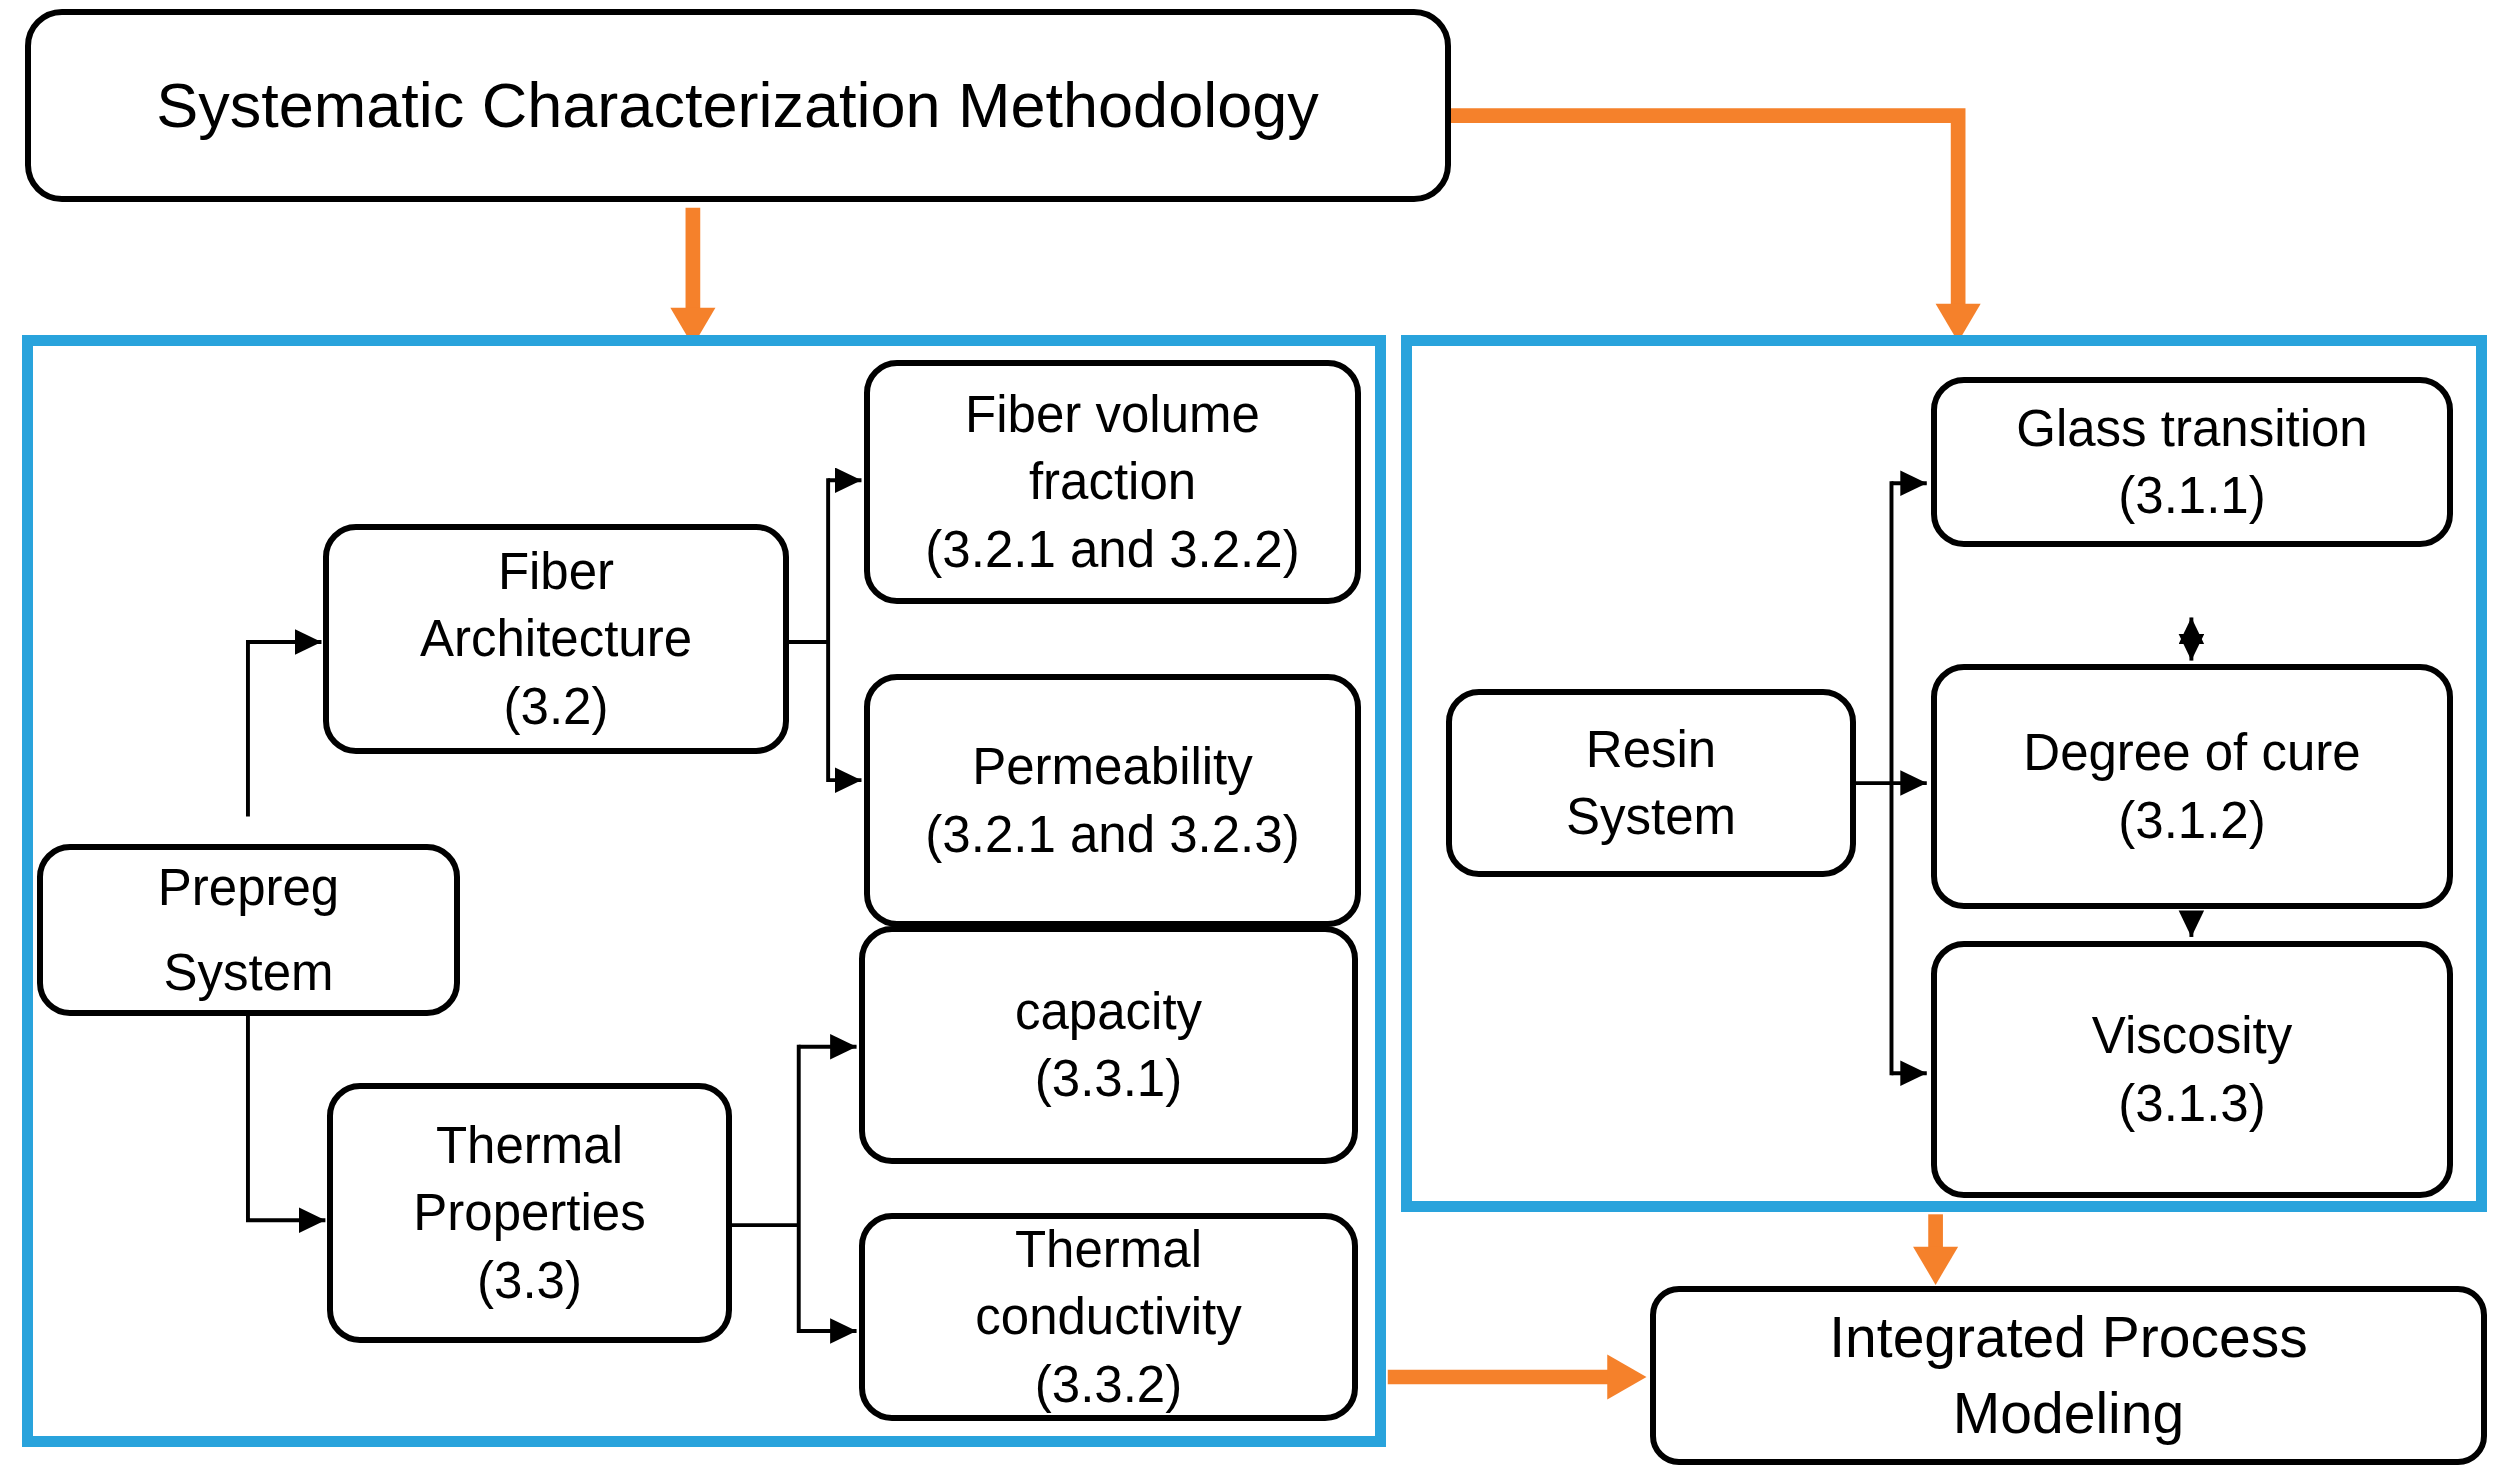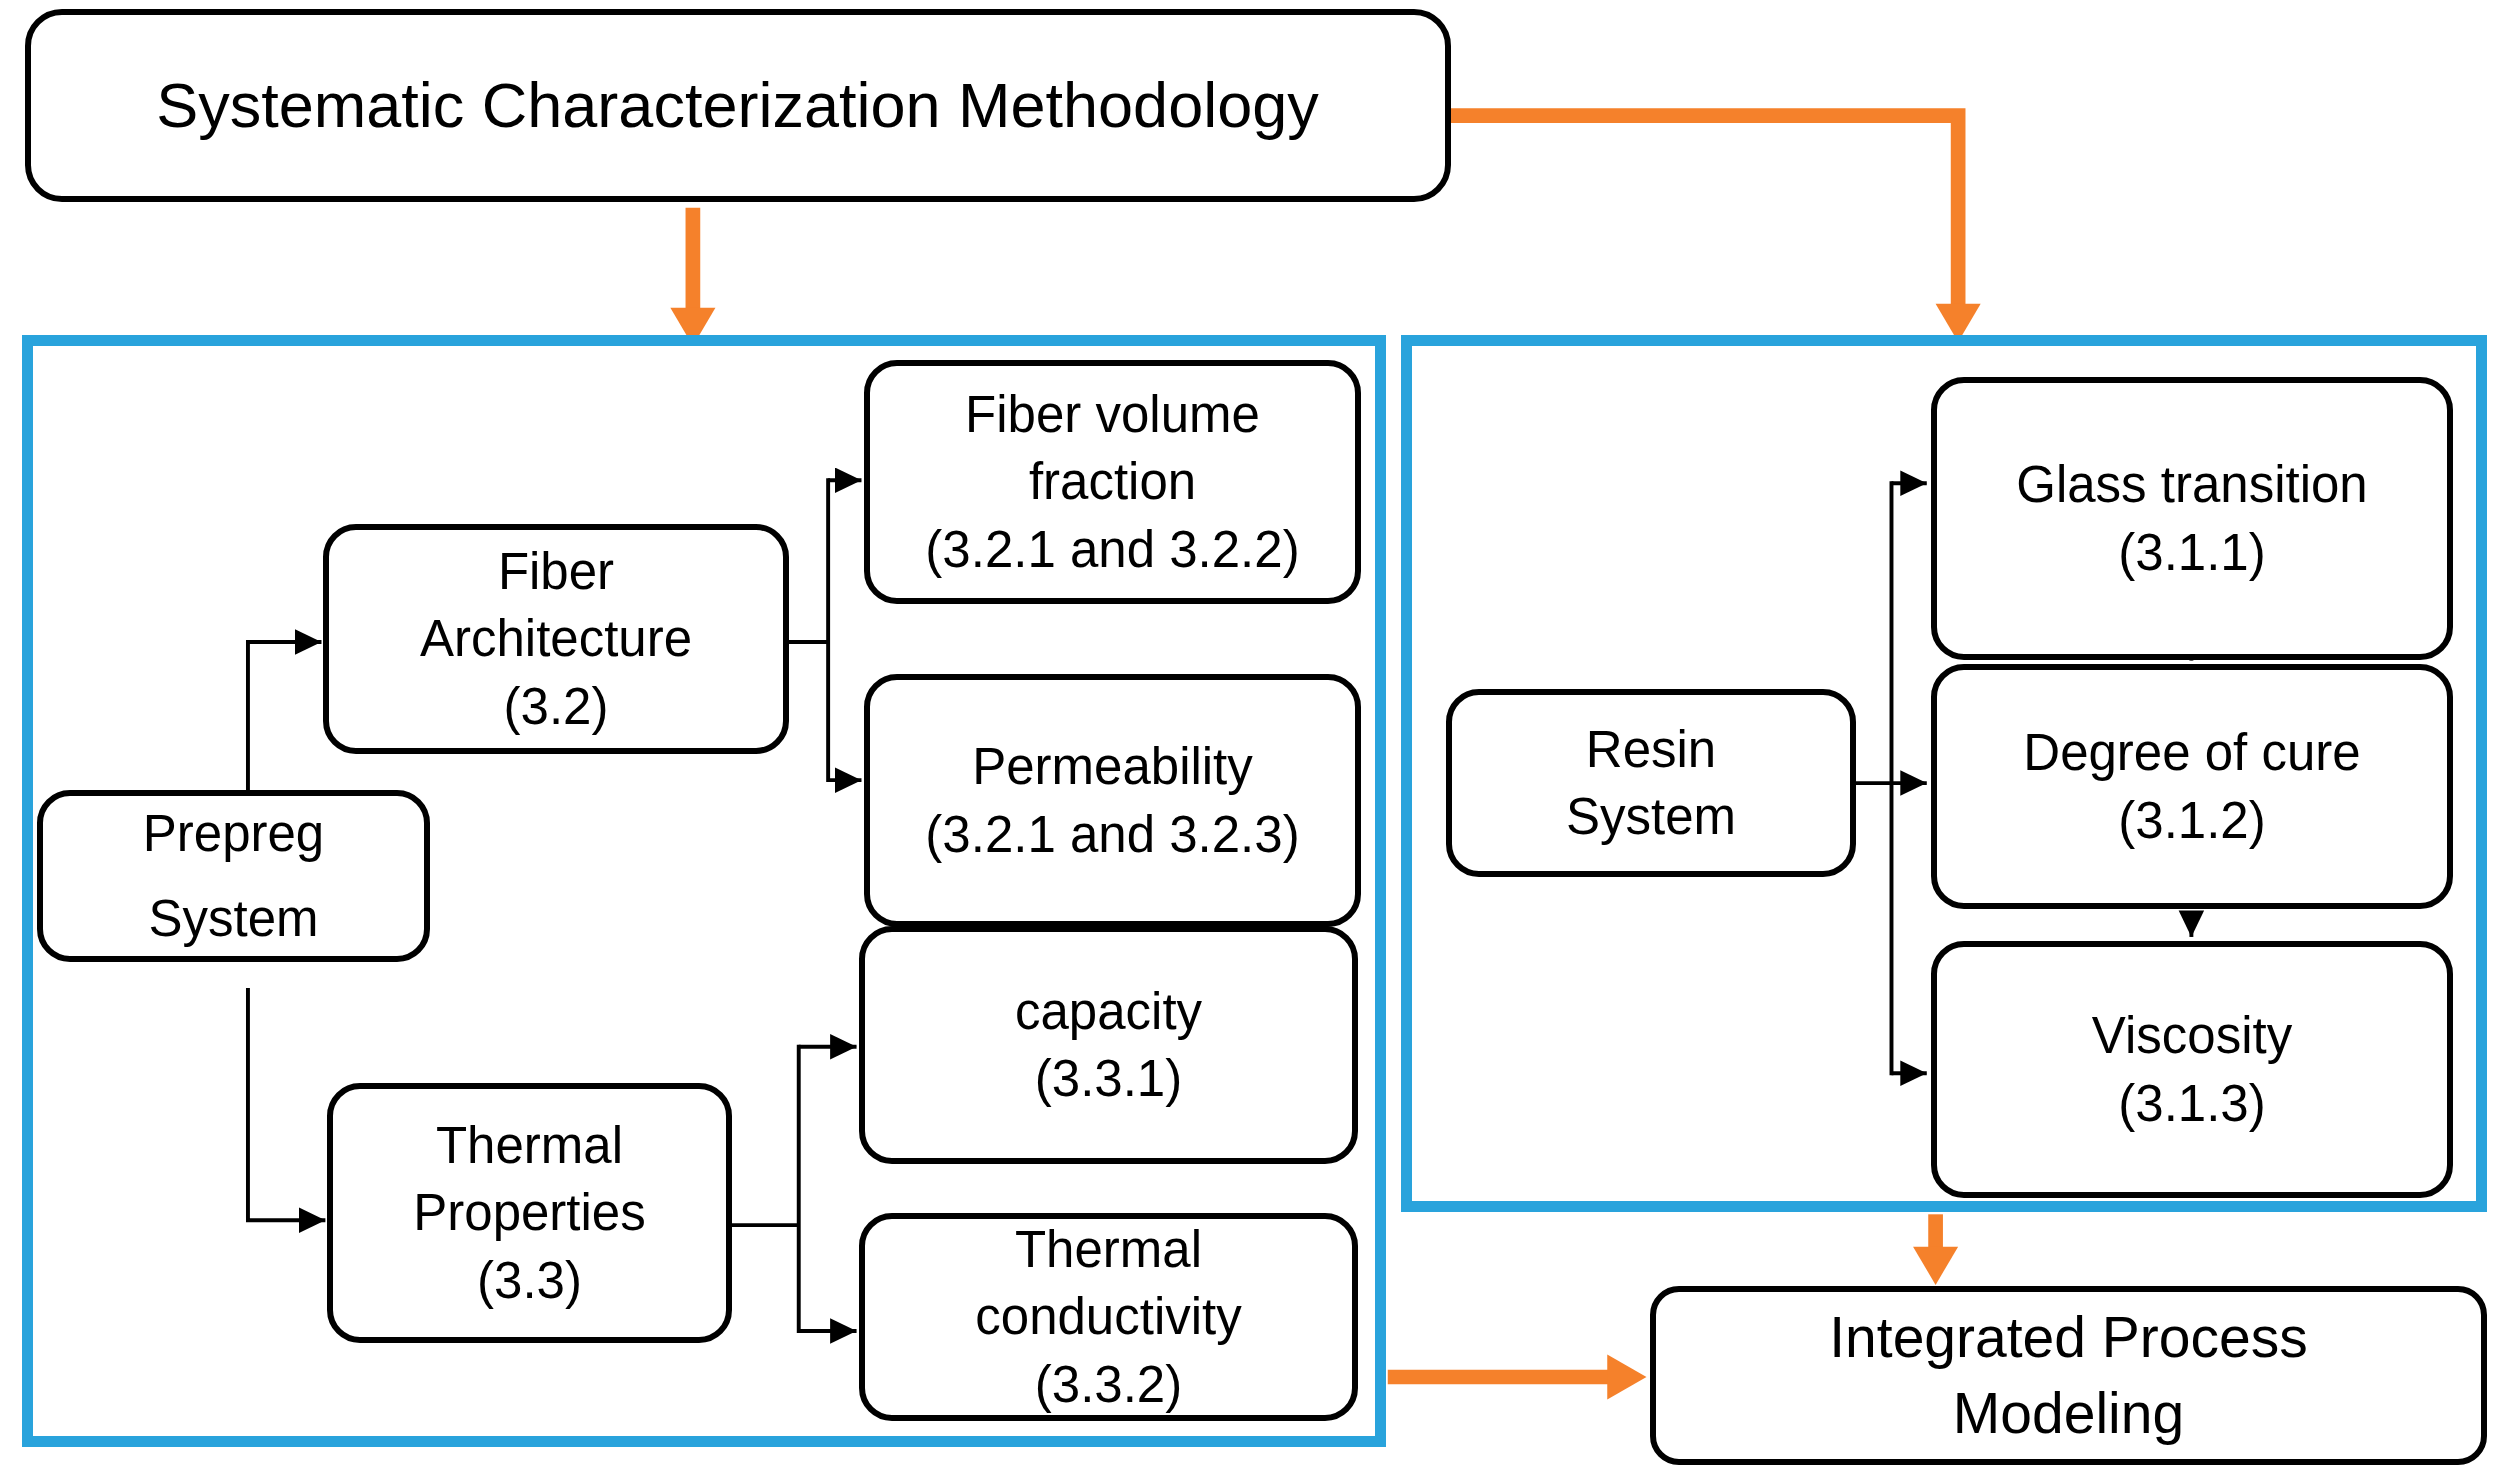--- a/index.html
+++ b/index.html
@@ -97,21 +97,21 @@
     </g>
   </svg>
 
   <div class="group" style="left:21.6px;top:335px;width:1364px;height:1112px;"></div>
   <div class="group" style="left:1401px;top:335px;width:1086px;height:877px;"></div>
 
   <div class="node title-node" style="left:24.5px;top:9px;width:1426px;height:193px;">
     <span class="line">Systematic Characterization Methodology</span>
   </div>
 
-  <div class="node" style="left:37px;top:790px;width:393px;height:172px;gap:18px;">
+  <div class="node" style="left:37px;top:844px;width:423px;height:172px;gap:18px;">
     <span class="line">Prepreg</span>
     <span class="line">System</span>
   </div>
 
   <div class="node" style="left:323px;top:524px;width:466px;height:230px;">
     <span class="line">Fiber</span>
     <span class="line">Architecture</span>
     <span class="line">(3.2)</span>
   </div>
 
@@ -141,21 +141,21 @@
     <span class="line">Thermal</span>
     <span class="line">conductivity</span>
     <span class="line">(3.3.2)</span>
   </div>
 
   <div class="node" style="left:1446px;top:689px;width:410px;height:188px;">
     <span class="line">Resin</span>
     <span class="line">System</span>
   </div>
 
-  <div class="node" style="left:1931px;top:377px;width:522px;height:283px;">
+  <div class="node" style="left:1931px;top:377px;width:522px;height:170px;">
     <span class="line">Glass transition</span>
     <span class="line">(3.1.1)</span>
   </div>
 
   <div class="node" style="left:1931px;top:664px;width:522px;height:245px;">
     <span class="line">Degree of cure</span>
     <span class="line">(3.1.2)</span>
   </div>
 
   <div class="node" style="left:1931px;top:941px;width:522px;height:257px;">

